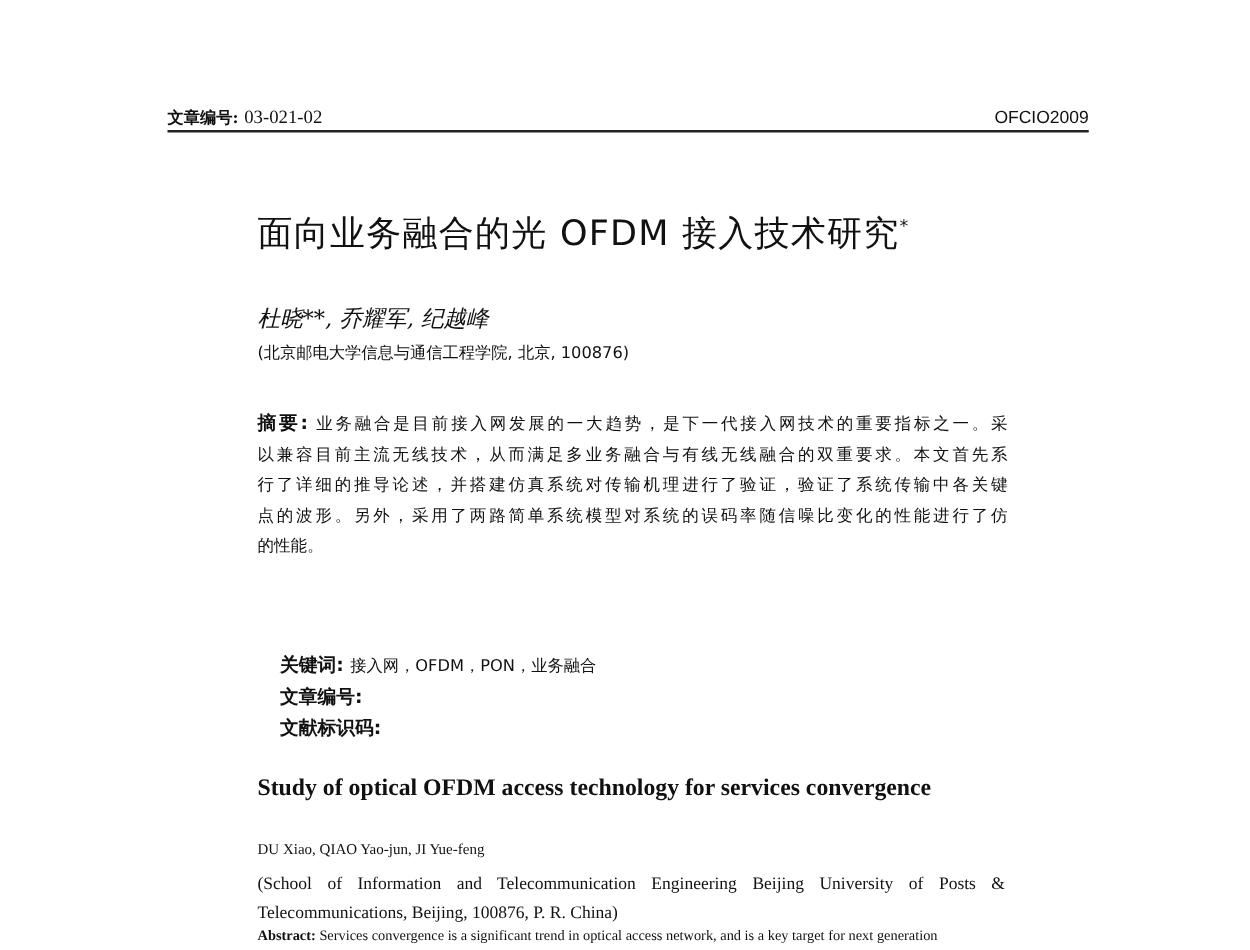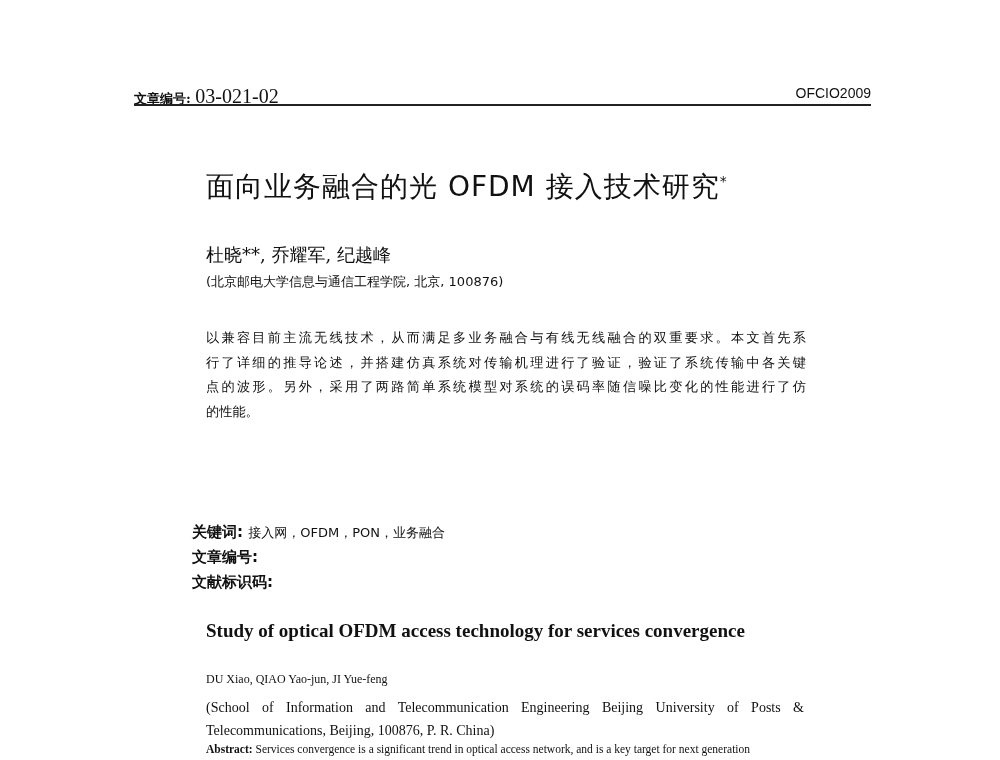--- a/index.html
+++ b/index.html
@@ -2,49 +2,50 @@
 <html><head>
 <meta charset="utf-8">
 <style>
   html, body { margin:0; padding:0; background:#ffffff; }
   body { width:1000px; height:760px; overflow:hidden; position:relative; color:#111; font-family:"DejaVu Serif", serif; }
   .header { position:absolute; left:134px; top:85px; width:737px; height:20px; font-size:13px; font-weight:bold; }
   .header .left { position:absolute; left:0; top:0; }
   .header .right { position:absolute; right:0; top:0; font-weight:normal; font-family:Liberation Sans, sans-serif; font-size:14px; }
   .header-rule { position:absolute; left:134px; top:104px; width:737px; height:2px; background:#222; }
   .title-cn { position:absolute; left:206px; top:168px; font-size:28px; font-family:"DejaVu Sans", sans-serif; letter-spacing:1px; }
-  .authors-cn { position:absolute; left:206px; top:243px; font-size:18px; font-family:"DejaVu Serif", serif; }
+  .authors-cn { position:absolute; left:206px; top:243px; font-size:18px; font-family:"DejaVu Serif", serif;font-style:italic; }
   .affil-cn { position:absolute; left:206px; top:273px; font-size:13px; font-family:"DejaVu Sans", sans-serif; }
   .abstract-cn { position:absolute; left:206px; top:326px; width:600px; font-size:13.2px; line-height:24.6px; font-family:"DejaVu Sans", sans-serif; text-align:justify; }
   .abstract-cn .lbl { font-weight:bold; font-size:15px; }
-  .meta-line { position:absolute; left:192px; font-size:15px; font-family:"DejaVu Sans", sans-serif; font-weight:bold; }
+  .meta-line { position:absolute; left:224px; font-size:15px; font-family:"DejaVu Sans", sans-serif; font-weight:bold; }
   .meta-line .val { font-weight:normal; font-size:13px; }
   .title-en { position:absolute; left:206px; top:620px; font-size:19px; font-weight:bold; font-family:"Liberation Serif", serif; }
   .authors-en { position:absolute; left:206px; top:672px; font-size:12px; font-family:"Liberation Serif", serif; }
   .affil-en { position:absolute; left:206px; top:696px; width:598px; font-size:14px; line-height:23px; font-family:"Liberation Serif", serif; text-align:justify; text-align-last:left; }
   .abstract-en { position:absolute; left:206px; top:743px; width:600px; font-size:11.5px; font-family:"Liberation Serif", serif; white-space:nowrap; }
   .abstract-en .lbl { font-weight:bold; }
   .line { display:block; text-align:justify; text-align-last:justify; }
   .line.last { text-align-last:left; }
 </style>
 </head>
 <body>
 
 <div class="header">
-  <span class="left"><span>文章编号:</span> <span style="font-weight:normal;font-family:'Liberation Serif',serif;font-size:20px;">03-021-02</span></span>
+  <span class="left"><span>文章编号:</span> <span style="font-weight:normal;font-family:'Liberation Serif',serif;font-size:15px;">03-021-02</span></span>
   <span class="right">OFCIO2009</span>
 </div>
 <div class="header-rule"></div>
 
 <div class="title-cn"><span>面向业务融合的光 OFDM 接入技术研究</span><sup style="font-size:14px;">*</sup></div>
 
 <div class="authors-cn">杜晓**, 乔耀军, 纪越峰</div>
 <div class="affil-cn">(北京邮电大学信息与通信工程学院, 北京, 100876)</div>
 
 <div class="abstract-cn">
+  <span class="line"><span class="lbl">摘要:</span> <span>业务融合是目前接入网发展的一大趋势，是下一代接入网技术的重要指标之一。采</span></span>
   <span class="line">以兼容目前主流无线技术，从而满足多业务融合与有线无线融合的双重要求。本文首先系</span>
   <span class="line">行了详细的推导论述，并搭建仿真系统对传输机理进行了验证，验证了系统传输中各关键</span>
   <span class="line">点的波形。另外，采用了两路简单系统模型对系统的误码率随信噪比变化的性能进行了仿</span>
   <span class="line last">的性能。</span>
 </div>
 
 <div class="meta-line" style="top:523px;">
   <span>关键词:</span> <span class="val">接入网，OFDM，PON，业务融合</span>
 </div>
 <div class="meta-line" style="top:548px;">

